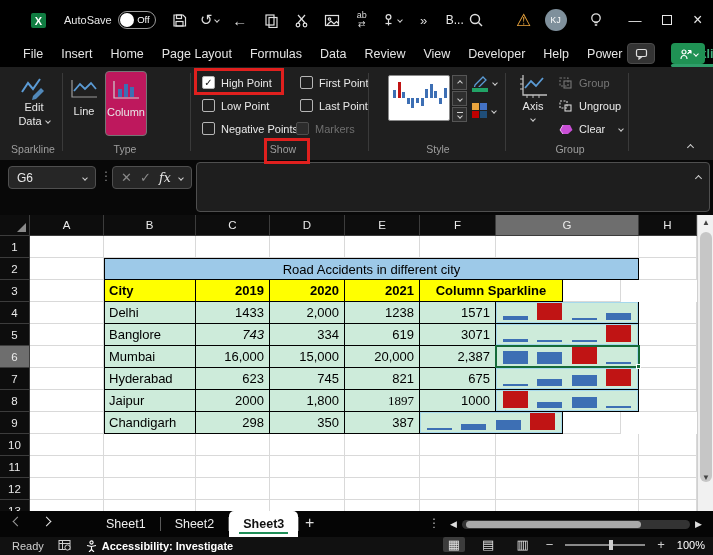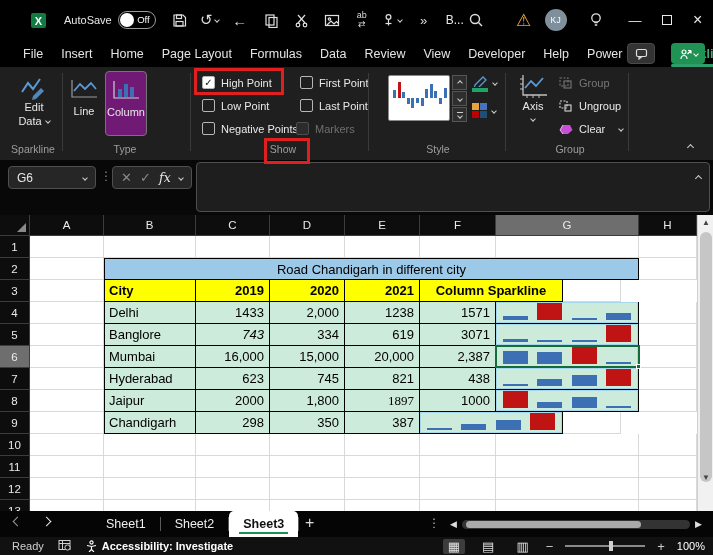--- a/index.html
+++ b/index.html
@@ -39,21 +39,21 @@
   #share-btn { position:absolute; right:8px; top:3px; width:34px; height:21px; background:#1f9254; border-radius:4px;
     display:flex; align-items:center; justify-content:center; gap:2px; }
 
   
   #ribbon { position:absolute; left:0; top:67px; width:713px; height:93px; background:#1f1f1f; color:#e8e8e8; }
   .vdiv { position:absolute; top:6px; height:78px; width:1px; background:#3a3a3a; }
   .glabel { position:absolute; top:76px; font-size:10.5px; color:#9e9e9e; text-align:center; }
   .bigbtn { position:absolute; display:flex; flex-direction:column; align-items:center; font-size:11px; line-height:1.3; color:#e8e8e8; }
   .bigbtn .ic { height:26px; display:flex; align-items:flex-end; }
   .typebtn { position:absolute; width:42px; top:4px; height:65px; display:flex; flex-direction:column; align-items:center; justify-content:flex-start; font-size:11px; line-height:1.25; padding-top:6px; border-radius:4px; }
-  .typebtn.sel { background:#701a75; border:1px solid #757575; }
+  .typebtn.sel { background:#be185d; border:1px solid #757575; }
   .cbrow { position:absolute; display:flex; align-items:center; gap:6px; font-size:11px; color:#e8e8e8; }
   .cb { width:13px; height:13px; border:1px solid #b6b6b6; background:transparent; display:flex; align-items:center; justify-content:center;
     font-size:10px; color:#111; border-radius:2px; }
   .cb.checked { background:#fff; }
   .cbrow.disabled { color:#6f6f6f; }
   .cbrow.disabled .cb { border-color:#4e4e4e; background:#2c2c2c; }
   #style-preview { position:absolute; left:388px; top:8px; width:62px; height:46px; background:#fff; border:1px solid #8a8a8a; border-radius:2px; }
   #style-preview .pb { position:absolute; width:3px; }
   .spin { position:absolute; left:452px; width:15px; height:15px; background:#2e2e2e; border:1px solid #555;
     display:flex; align-items:center; justify-content:center; }
@@ -119,21 +119,21 @@
   .ssep { width:1px; height:14px; background:#5a5a5a; align-self:center; }
   #add-sheet { position:absolute; left:305px; top:3px; font-size:16px; color:#ddd; }
   #sheet-dots { position:absolute; left:428px; top:5px; color:#bbb; font-size:12px; }
   #hscroll { position:absolute; left:450px; top:9px; width:252px; height:9px; }
   #hscroll .track { position:absolute; left:12px; right:12px; top:0; height:9px; background:#333; border-radius:5px; }
   #hthumb { position:absolute; left:16px; top:1px; width:175px; height:7px; background:#aaa; border-radius:4px; }
   #hscroll .ha { position:absolute; top:-1px; font-size:9px; color:#ddd; }
 
   
   #statusbar { position:absolute; left:0; top:537px; width:713px; height:18px; background:#111; color:#cfcfcf;
-    font-size:11px; display:flex; align-items:center; }
+    font-size:11px; display:flex; }
   #status-left { display:flex; align-items:center; gap:14px; margin-left:12px; }
   #acc-text { font-weight:bold; color:#fff; }
   #status-right { position:absolute; right:8px; display:flex; align-items:center; gap:12px; }
   .viewic { font-size:13px; color:#e0e0e0; padding:0 5px; }
   .viewic.active { background:#3c3c3c; border-radius:2px; }
   #zoomtrack { width:80px; height:2px; background:#8a8a8a; position:relative; }
   #zoomthumb { position:absolute; left:44px; top:-4px; width:4px; height:10px; background:#cfcfcf; }
 
   
   .anno { position:absolute; border:3px solid #E0201E; z-index:50; pointer-events:none; }
@@ -453,21 +453,21 @@
           <div class="ca" style="width: 74px;"></div>
           <div class="ca" style="width: 75px;"></div>
           <div class="ca" style="width: 75px;"></div>
           <div class="ca" style="width: 76px;"></div>
           <div class="ca" style="width: 143px;"></div>
           <div class="ca" style="width: 58px;"></div>
         </div>
         <div class="grow">
           <div class="grh">2</div>
           <div class="ca" style="width: 74px;"></div>
-          <div class="t tt bl bt ac" style="width: 535px;">Road Chandigarh in different city</div>
+          <div class="t tt bl bt ac" style="width: 535px;">Road Accidents in different city</div>
           <div class="ca" style="width: 58px;"></div>
         </div>
         <div class="grow">
           <div class="grh">3</div>
           <div class="ca" style="width: 74px;"></div>
           <div class="t ty bl al" style="width: 92px;">City</div>
           <div class="t ty ar" style="width: 74px;">2019</div>
           <div class="t ty ar" style="width: 75px;">2020</div>
           <div class="t ty ar" style="width: 75px;">2021</div>
           <div class="t ty ac" style="width: 143px;">Column Sparkline</div>
@@ -527,21 +527,21 @@
           </div>
           <div class="ca" style="width: 58px;"></div>
         </div>
         <div class="grow">
           <div class="grh">7</div>
           <div class="ca" style="width: 74px;"></div>
           <div class="t tg bl al" style="width: 92px;">Hyderabad</div>
           <div class="t tg ar" style="width: 74px;">623</div>
           <div class="t tg ar" style="width: 75px;">745</div>
           <div class="t tg ar" style="width: 75px;">821</div>
-          <div class="t tg ar" style="width: 76px;">438</div>
+          <div class="t tg ar" style="width: 76px;">675</div>
           <div class="t tg sp" style="width: 143px;">
             <div class="bars">
               <div class="bar" style="height: 2px; background: rgb(61, 111, 180);"></div>
               <div class="bar" style="height: 7px; background: rgb(61, 111, 180);"></div>
               <div class="bar" style="height: 11px; background: rgb(61, 111, 180);"></div>
               <div class="bar" style="height: 17px; background: rgb(192, 20, 20);"></div>
             </div>
           </div>
           <div class="ca" style="width: 58px;"></div>
         </div>

